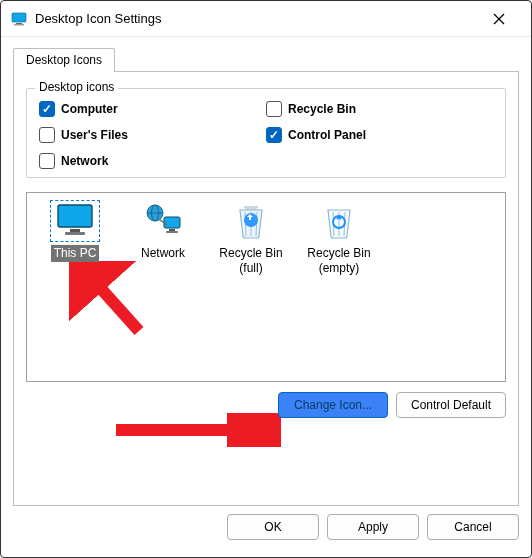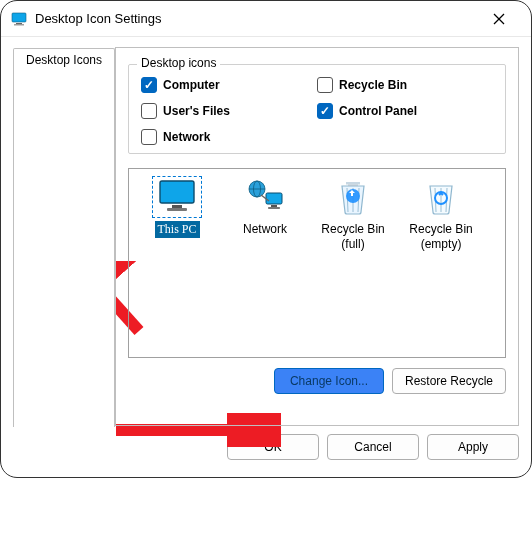--- a/index.html
+++ b/index.html
@@ -4,25 +4,25 @@
 <style>
   * { box-sizing: border-box; }
   html, body {
     margin: 0; padding: 0;
     font-family: "Segoe UI", Tahoma, Arial, sans-serif;
     font-size: 12px;
     color: #000;
     background: #fff;
   }
   .window {
-    width: 532px; height: 478px;
+    width: 532px; height: 558px;
     border: 1px solid #333;
     display: flex; flex-direction: column;
     position: relative;
-    border-radius: 17px;
+    border-radius: 4px;
     overflow: hidden;
   }
   .titlebar {
     display: flex; align-items: center;
     height: 36px; padding: 0 10px;
     border-bottom: 1px solid #e8e8e8;
   }
   .titlebar .title-icon {
     width: 16px; height: 16px;
     margin-right: 8px;
@@ -34,21 +34,21 @@
   }
   .titlebar .close-btn {
     width: 44px; height: 36px;
     display: flex; align-items: center; justify-content: center;
     cursor: pointer;
     font-size: 14px;
   }
   .client {
     flex: 1;
     padding: 10px 12px 0 12px;
-    display: flex; flex-direction: row;
+    display: flex; flex-direction: column;
     position: relative;
   }
   .tab-strip {
     display: flex;
     position: relative;
     z-index: 2;
   }
   .tab {
     border: 1px solid #bfbfbf;
     border-bottom: none;
@@ -131,23 +131,22 @@
     margin: 0 auto 4px auto;
     display: flex; align-items: center; justify-content: center;
   }
   .icon-item .label {
     display: inline-block;
     padding: 1px 3px;
     font-size: 12px;
     line-height: 1.25;
   }
   .icon-item.selected .label {
-    background: #0369a1;
+    background: #737373;
     color: #fff;
-    font-family: Liberation Serif, serif;
   }
   .icon-item.selected .glyph {
     outline: 1px dashed #0078d4;
   }
   .row-buttons {
     margin-top: 10px;
     display: flex; justify-content: flex-end; gap: 8px;
   }
   .btn {
     min-width: 110px;
@@ -303,31 +302,31 @@
               <path d="M15 17 l2 -2 l2 2" fill="none" stroke="#1e90ff" stroke-width="2"></path>
             </svg>
           </div>
           <span class="label" style="white-space:pre-line">Recycle Bin
 (empty)</span>
         </div>
       </div>
 
       <div class="row-buttons">
         <div class="btn primary">Change Icon...</div>
-        <div class="btn">Restore Recycle</div>
+        <div class="btn">Control Default</div>
       </div>
 
 
     </div>
   </div>
 
   <div class="dialog-buttons">
     <div class="btn">OK</div>
+    <div class="btn">Apply</div>
     <div class="btn">Cancel</div>
-    <div class="btn">Apply</div>
   </div>
 
   <svg class="arrow" style="left:68px; top:260px;" width="90" height="80">
     <defs>
       <marker id="ah1" markerWidth="12" markerHeight="12" refX="2" refY="4" orient="auto">
         <path d="M0,0 L0,8 L10,4 Z" fill="#ed1c24"></path>
       </marker>
     </defs>
     <line x1="70" y1="70" x2="18" y2="12" stroke="#ed1c24" stroke-width="12" marker-end="url(#ah1)"></line>
   </svg>

